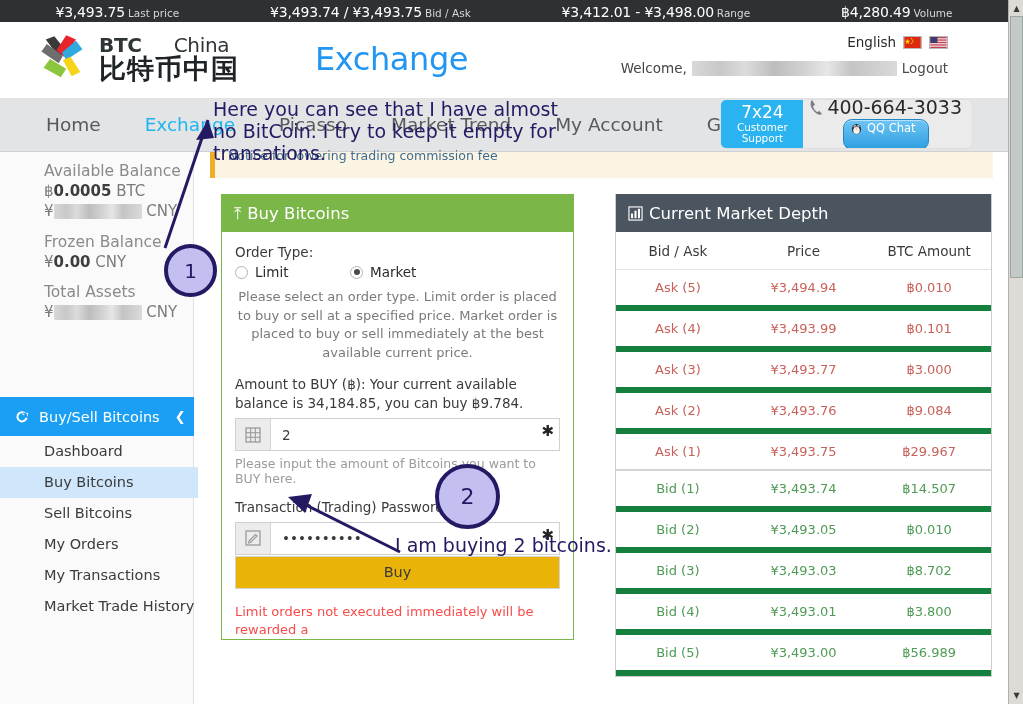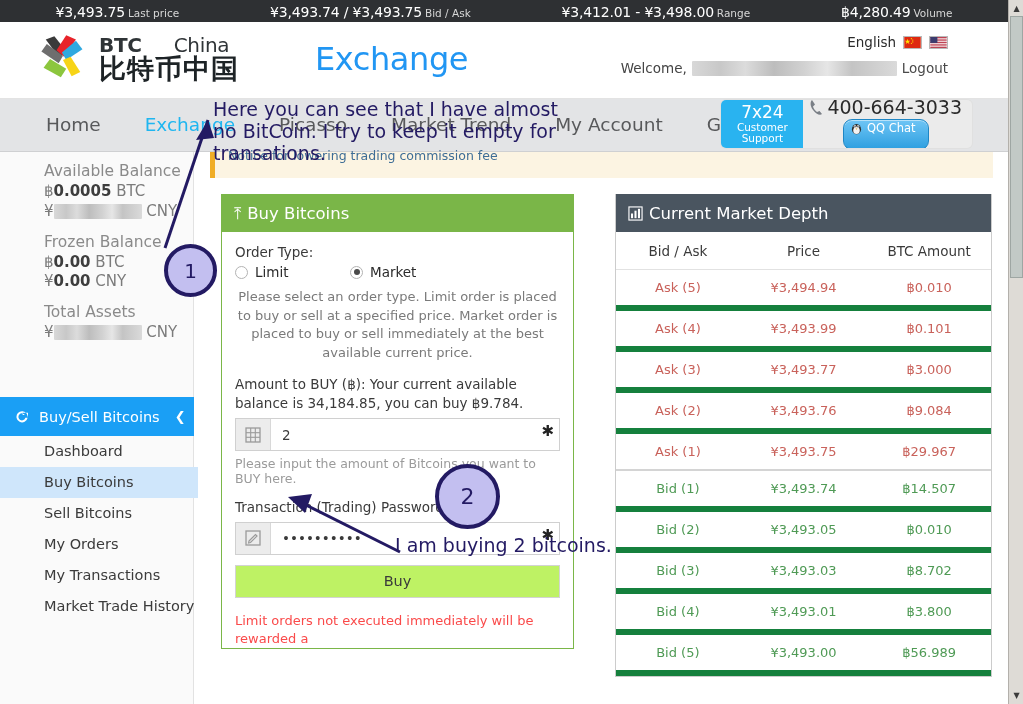--- a/index.html
+++ b/index.html
@@ -230,23 +230,23 @@
     flex: 1; display:flex; align-items:center;
     padding-left: 11px; font-size: 13.5px; color: #3a3a3a;
   }
   .input-icon-right {
     position: absolute; right: 5px; top: 5px;
     color: #222; font-size: 15px; line-height: 1;
   }
   .input-hint { font-size: 12.5px; color: #9b9b9b; margin: 5px 0 12px 0; }
 
   #buy-btn {
-    margin-top: 10px;
+    margin-top: 1px;
     height: 33px; width: 100%;
-    border: 1px solid #d3d3d3; background: #bef264;
+    border: 1px solid #d3d3d3; background: #eab308;
     display:flex; align-items:center; justify-content:center;
     font-size: 14.5px; color: #3a3a3a;
     box-sizing: border-box;
   }
   #limit-warn {
     margin-top: 14px;
     font-size: 13px; color: #fa4a4a; line-height: 1.4;
   }
 
   
@@ -431,24 +431,20 @@
         </div>
         <div class="bal-line">
           <span>¥</span><span class="redacted" style="width:88px"></span>
           <span>CNY</span>
         </div>
       </div>
 
       <div class="bal-block" style="margin-top:11px">
         <div class="bal-title">Frozen Balance</div>
         <div class="bal-line">
-          <span>฿</span><b>0.00</b>
-          <span>BTC</span>
-        </div>
-        <div class="bal-line">
           <span>¥</span><b>0.00</b>
           <span>CNY</span>
         </div>
       </div>
 
       <div class="bal-block" style="margin-top:11px">
         <div class="bal-title">Total Assets</div>
         <div class="bal-line">
           <span>¥</span><span class="redacted" style="width:88px"></span>
           <span>CNY</span>

